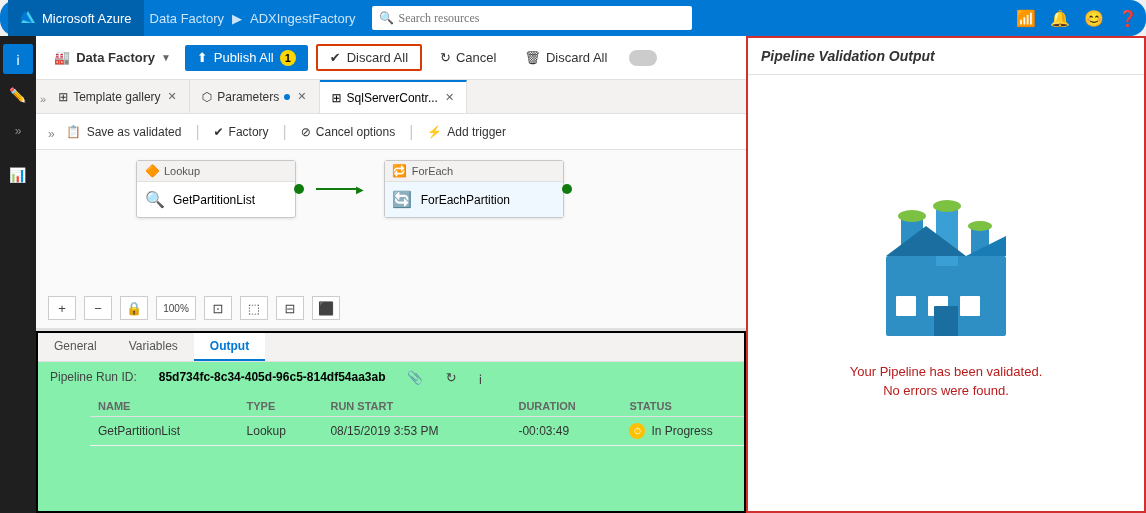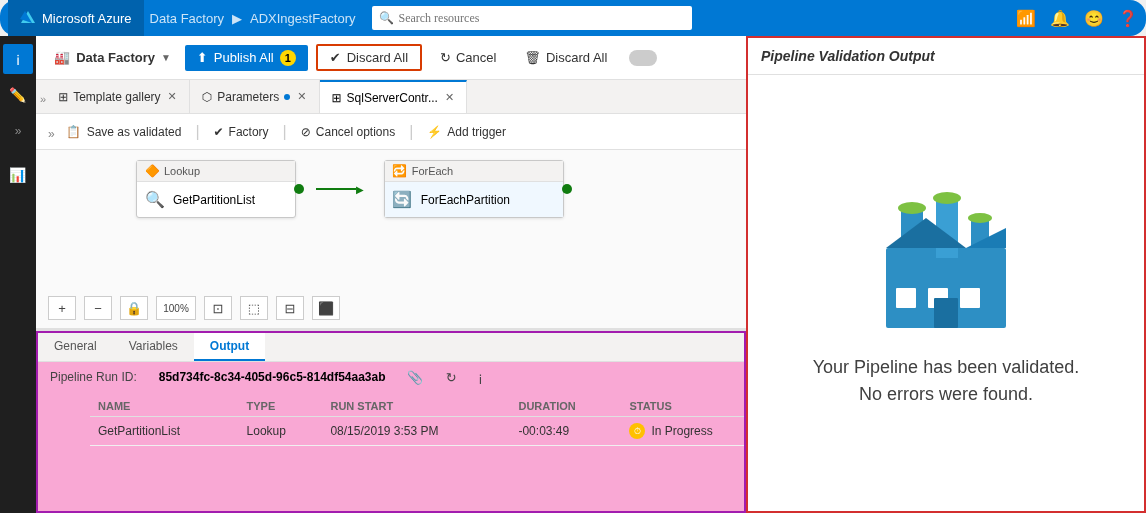--- a/index.html
+++ b/index.html
@@ -332,23 +332,23 @@
       display: flex;
       align-items: center;
       justify-content: center;
       font-size: 13px;
       cursor: pointer;
       color: #444;
     }
 
     
     .bottom-panel {
-      border: 2px solid #a21caf;
+      border: 2px solid #000000;
       margin: 0;
-      background: #f9a8d4;
+      background: #86efac;
     }
     .bottom-tabs {
       display: flex;
       background: #f3f2f1;
       border-bottom: 1px solid #e0e0e0;
     }
     .bottom-tab {
       padding: 6px 16px;
       font-size: 12px;
       cursor: pointer;
@@ -430,22 +430,22 @@
       justify-content: center;
       padding: 20px;
     }
     .factory-illustration {
       width: 160px;
       height: 160px;
       margin-bottom: 16px;
     }
     .validation-msg {
       text-align: center;
-      font-size: 18px;
-      color: #404040;
+      font-size: 13px;
+      color: #b91c1c;
       line-height: 1.5;
     }
 
     
     .pipeline-separator {
       height: 3px;
       background: #e0e0e0;
     }
 
     .node-wrapper { position: relative; }

